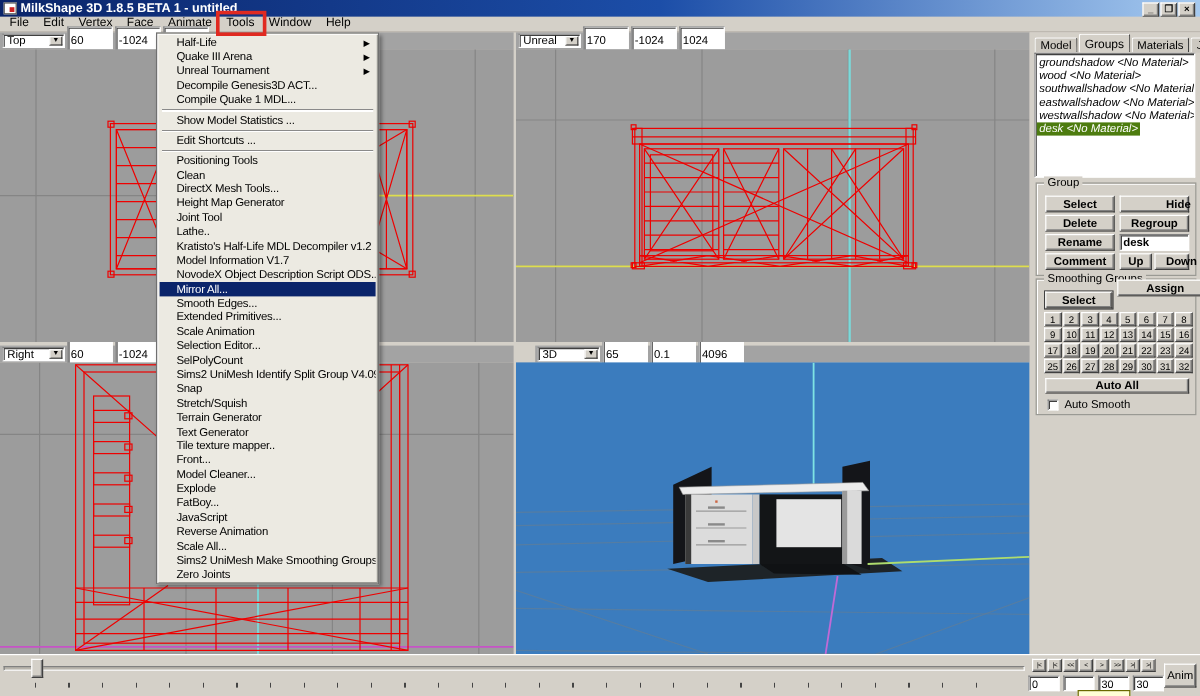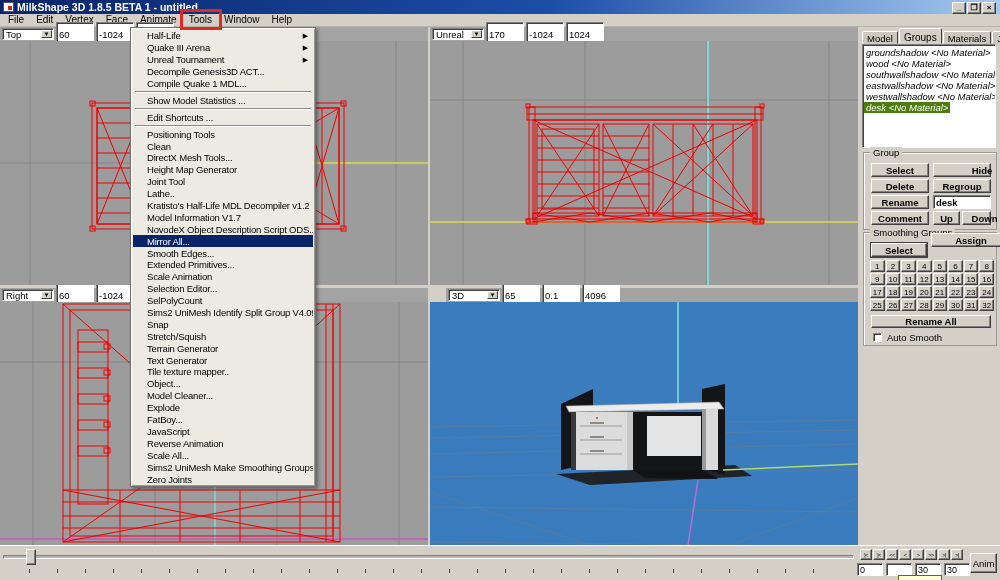--- a/index.html
+++ b/index.html
@@ -381,21 +381,21 @@
         <button class="btn sg-num">28</button>
 
         <button class="btn sg-num">29</button>
 
         <button class="btn sg-num">30</button>
 
         <button class="btn sg-num">31</button>
 
         <button class="btn sg-num">32</button>
       </div>
-    <button class="btn gb-btn" style="left:7px;top:82px;width:120px;height:13px;">Rename All</button>
+    <button class="btn gb-btn" style="left:7px;top:82px;width:120px;height:13px;">Auto All</button>
     <div class="checkbox" style="left:9px;top:100px;"></div>
     <span style="position:absolute;left:23px;top:99px;font-size:9.5px;">Auto Smooth</span>
   </div>
 </div>
 
 <div class="menu-popup">
 
     <div class="menu-item">
       <span>Half-Life</span>
       <span class="mi-arrow">▶</span>
@@ -536,21 +536,21 @@
       <span>Text Generator</span>
 
     </div>
 
     <div class="menu-item">
       <span>Tile texture mapper..</span>
 
     </div>
 
     <div class="menu-item">
-      <span>Object...</span>
+      <span>Front...</span>
 
     </div>
 
     <div class="menu-item">
       <span>Model Cleaner...</span>
 
     </div>
 
     <div class="menu-item">
       <span>Explode</span>

